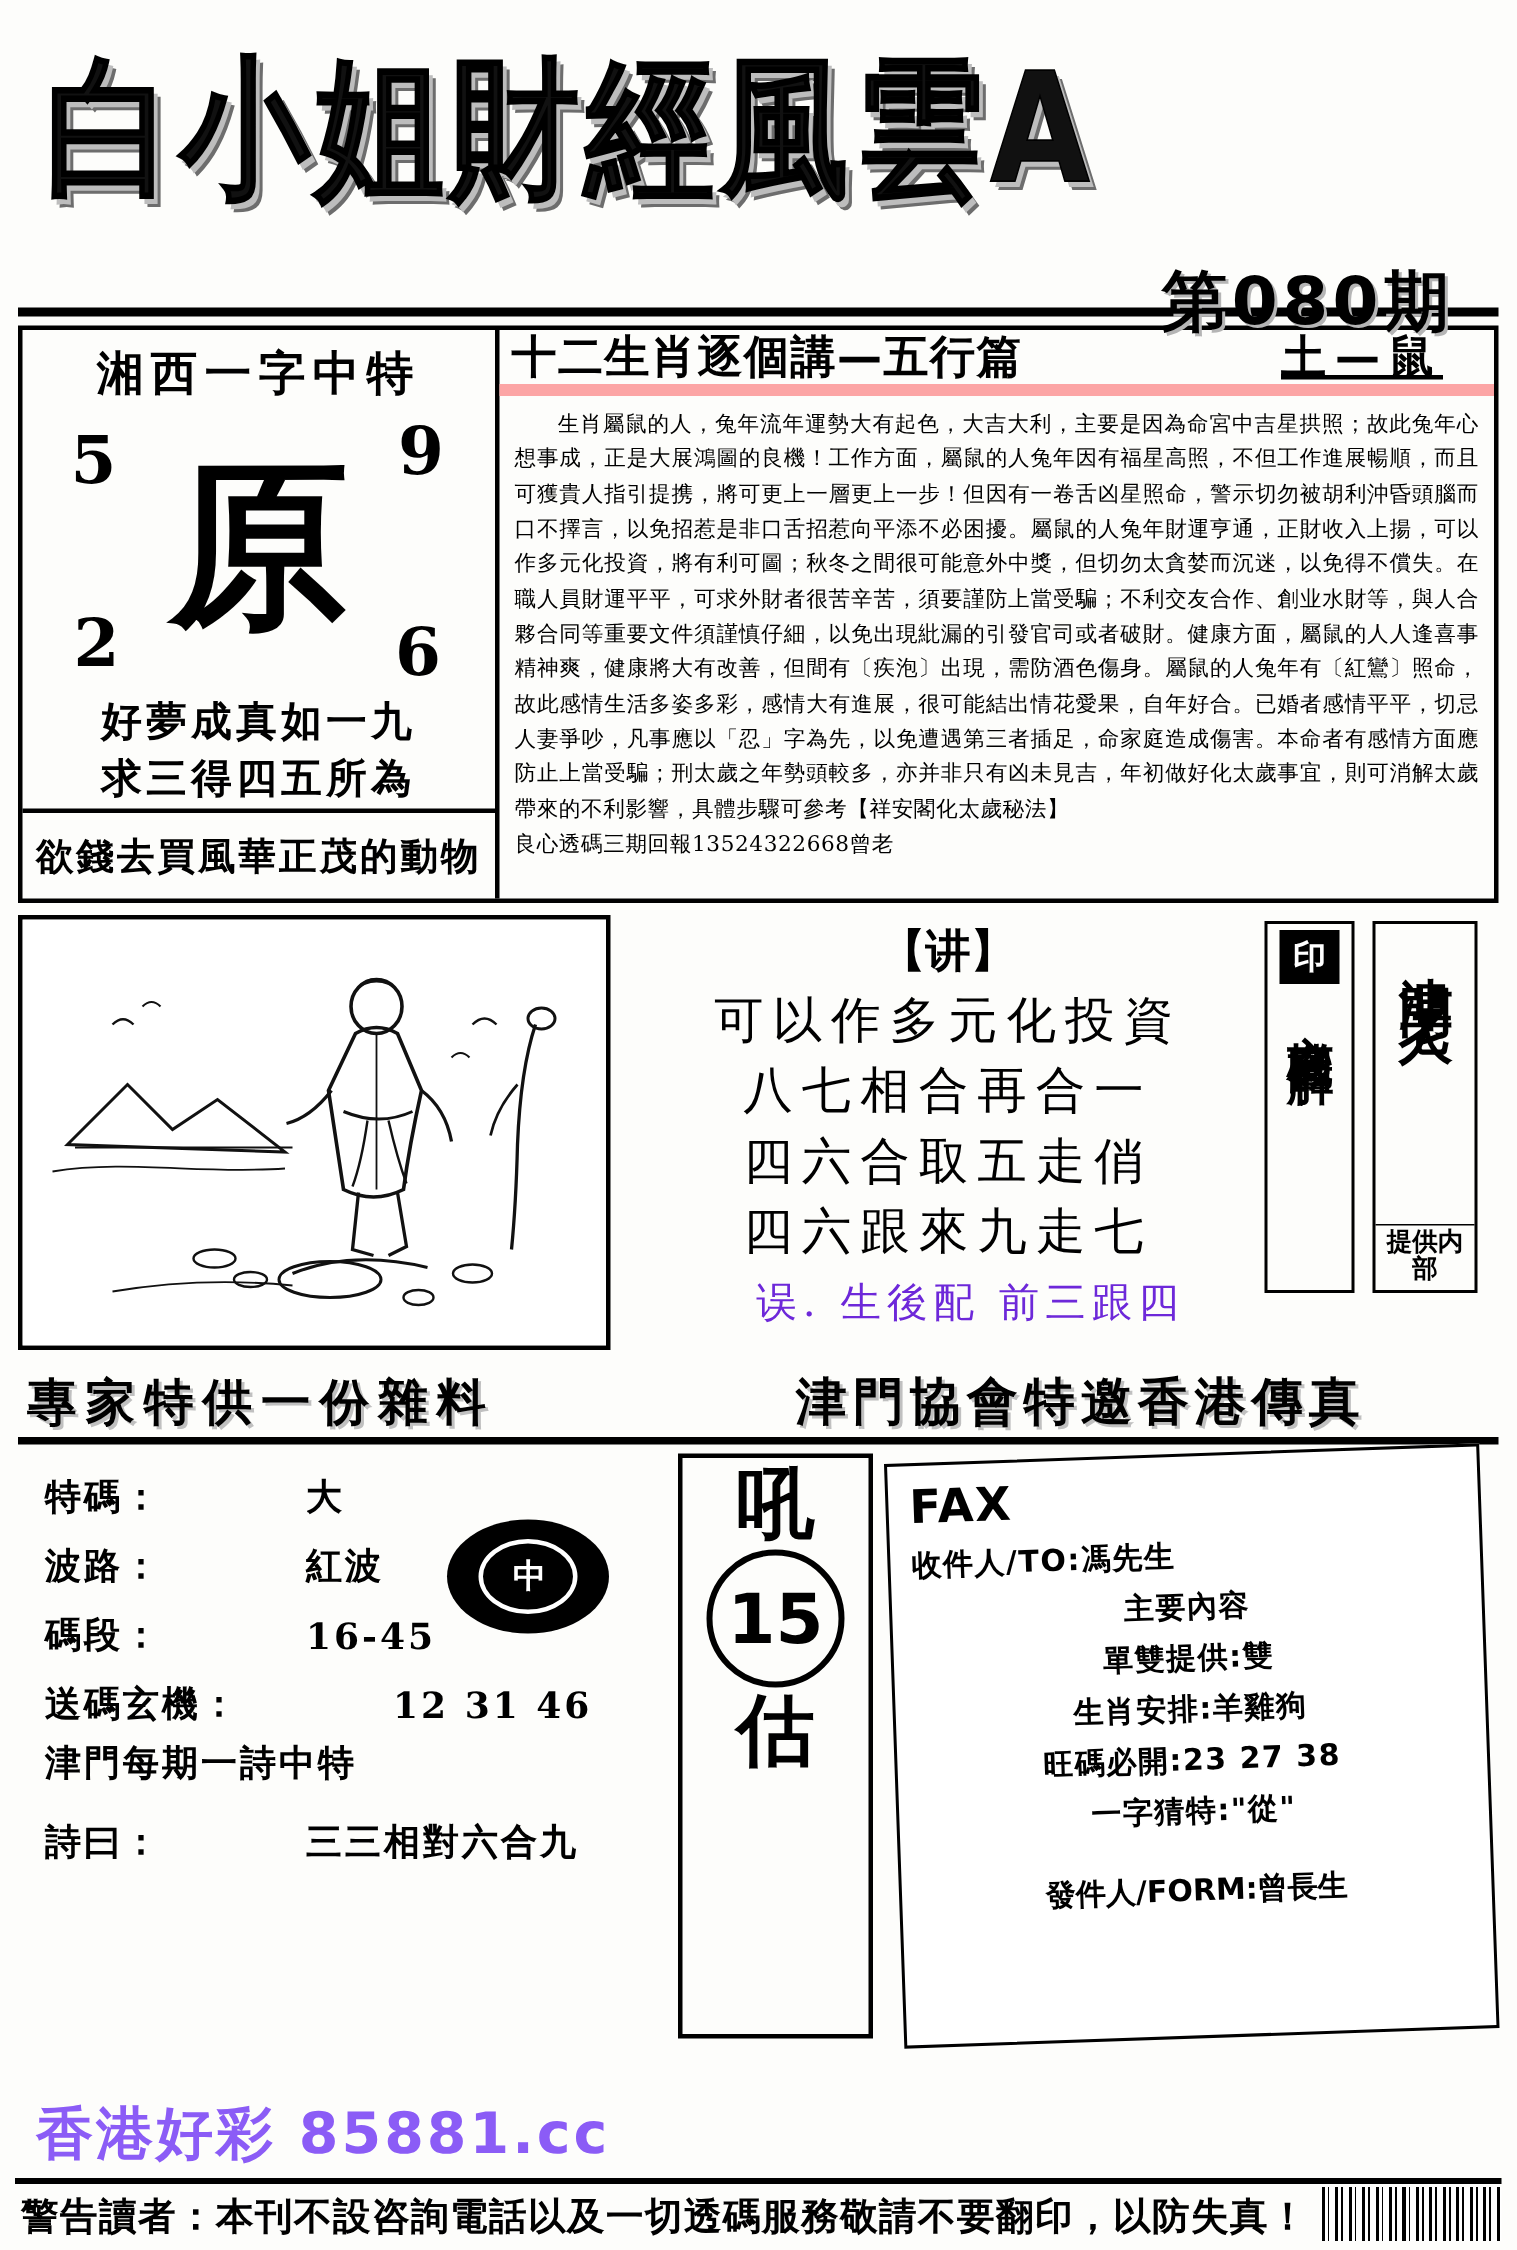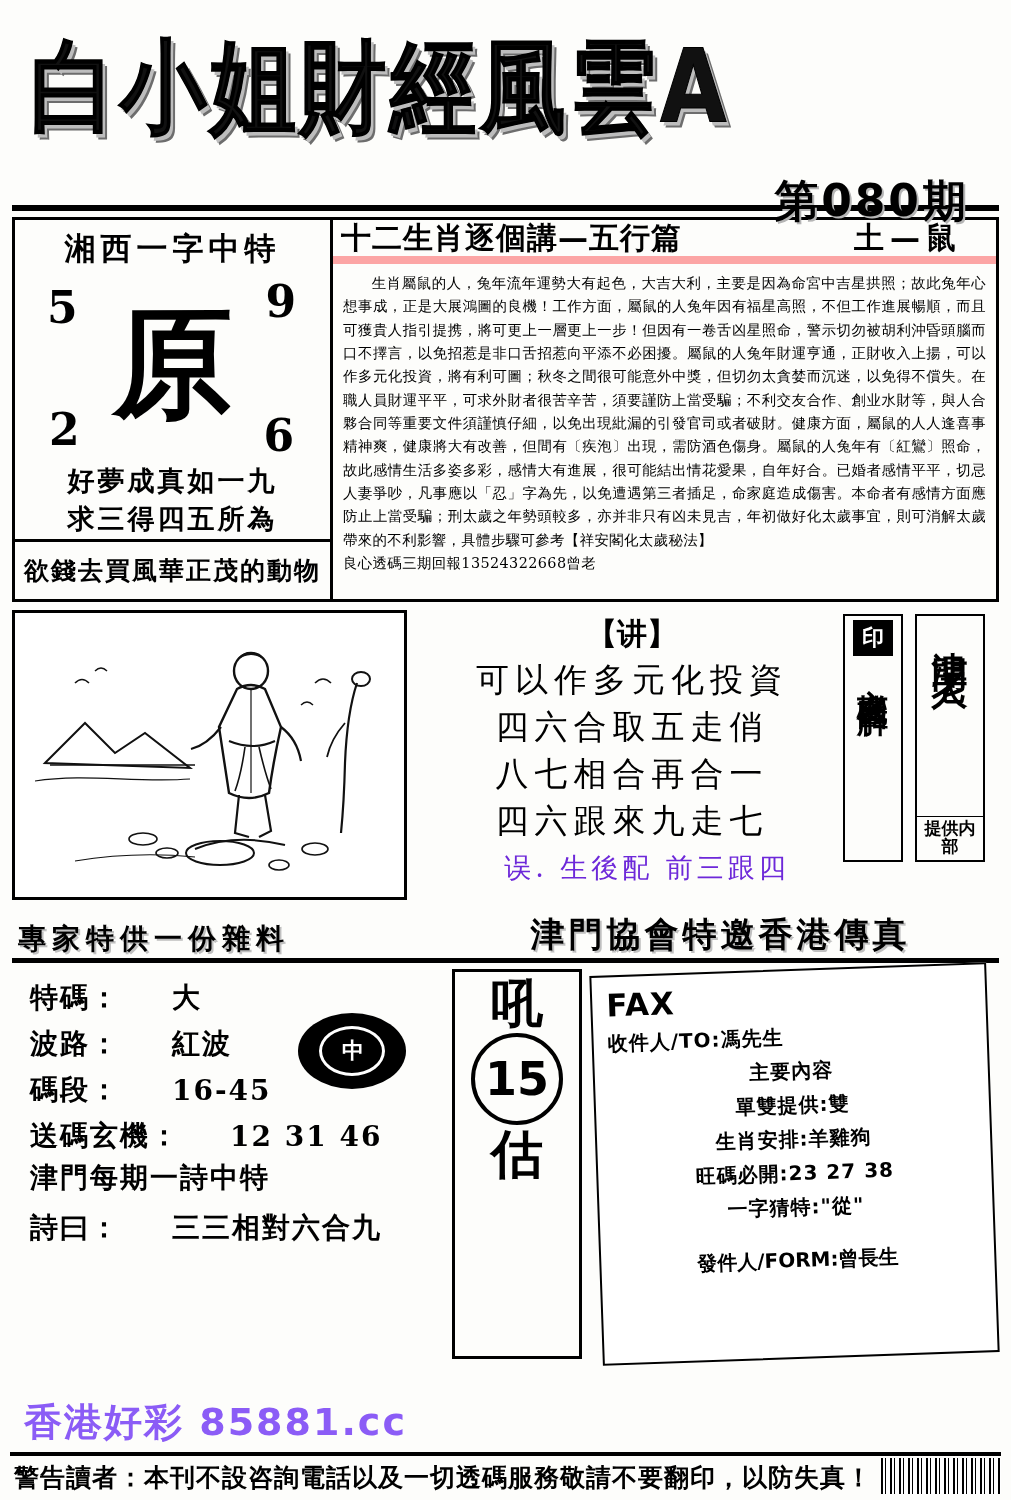--- a/index.html
+++ b/index.html
@@ -127,20 +127,21 @@
     padding:4px 14px 4px 8px;
     height:44px;
     box-sizing:border-box;
   }
   .rc-head .h1{
     font-size:30px;font-weight:bold;letter-spacing:1px;
   }
   .rc-head .h2{
     font-size:30px;font-weight:bold;letter-spacing:6px;
     padding-right:20px;
+    text-decoration:underline;
   }
   .article{
     padding:8px 10px 4px 10px;
     font-size:14.4px;
     line-height:1.62;
     text-align:justify;
     font-family:"DejaVu Serif","Liberation Serif",serif;
     letter-spacing:0.4px;
   }
   .article p{margin:0;text-indent:2em;}
@@ -232,21 +233,21 @@
   
   .banner-row{
     display:flex;
     align-items:flex-end;
     margin-top:4px;
     height:54px;
     border-bottom:5px solid #000;
   }
   .banner-left{
     width:430px;
-    font-size:28px;font-weight:bold;letter-spacing:6px;
+    font-size:33px;font-weight:bold;letter-spacing:6px;
     font-family:"DejaVu Serif","Liberation Serif",serif;
     text-shadow:2px 2px 0 #c0c0c0;
     padding-left:6px;
     box-sizing:border-box;
   }
   .banner-right{
     flex:1;
     font-size:34px;font-weight:bold;letter-spacing:4px;
     font-family:"DejaVu Serif","Liberation Serif",serif;
     text-shadow:2px 2px 0 #c0c0c0;
@@ -260,25 +261,26 @@
   }
   .blist{
     width:430px;
     padding:6px 0 0 18px;
     box-sizing:border-box;
     position:relative;
   }
   .brow{
     display:flex;
     align-items:center;
-    font-size:28px;
+    font-size:24px;
     font-weight:bold;
     letter-spacing:2px;
     height:46px;
     font-family:"DejaVu Serif","Liberation Serif",serif;
+    gap:32px;
   }
   .brow .lbl{min-width:132px;}
   .brow .val{margin-left:10px;}
   .brow.wide .lbl{min-width:190px;}
   .brow.full{display:block;}
   .coin{
     position:absolute;
     right:36px;top:44px;
     width:108px;height:76px;
     background:#000;
@@ -442,22 +444,22 @@
         <ellipse cx="152" cy="240" rx="11" ry="5" fill="none" stroke="#111" stroke-width="1.6"></ellipse>
         <ellipse cx="300" cy="236" rx="13" ry="6" fill="none" stroke="#111" stroke-width="1.6"></ellipse>
         <ellipse cx="264" cy="252" rx="10" ry="5" fill="none" stroke="#111" stroke-width="1.6"></ellipse>
         <path d="M60 248 q60 -10 120 -4" fill="none" stroke="#111" stroke-width="1.2"></path>
       </svg>
     </div>
 
     <div class="verse-box">
       <div class="verse-title">【讲】</div>
       <div class="verse-line">可以作多元化投資</div>
+      <div class="verse-line">八七相合再合一</div>
       <div class="verse-line">四六合取五走俏</div>
-      <div class="verse-line">八七相合再合一</div>
       <div class="verse-line">四六跟來九走七</div>
       <div class="verse-foot">误. 生後配 前三跟四</div>
 
       <div class="vbadge">
         <div class="seal">印</div>
         <div class="vtxt">玄機圖解</div>
       </div>
       <div class="vbadge2">
         <div class="vtxt2">津門老人</div>
         <div class="small">提供内部</div>

